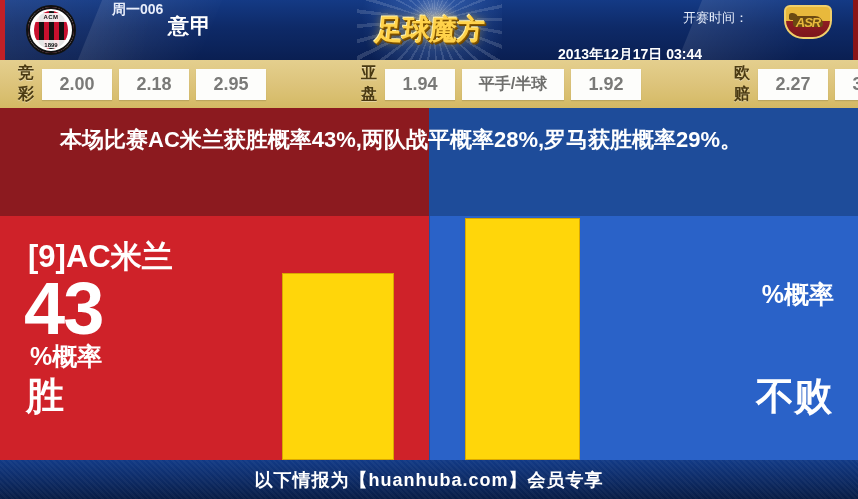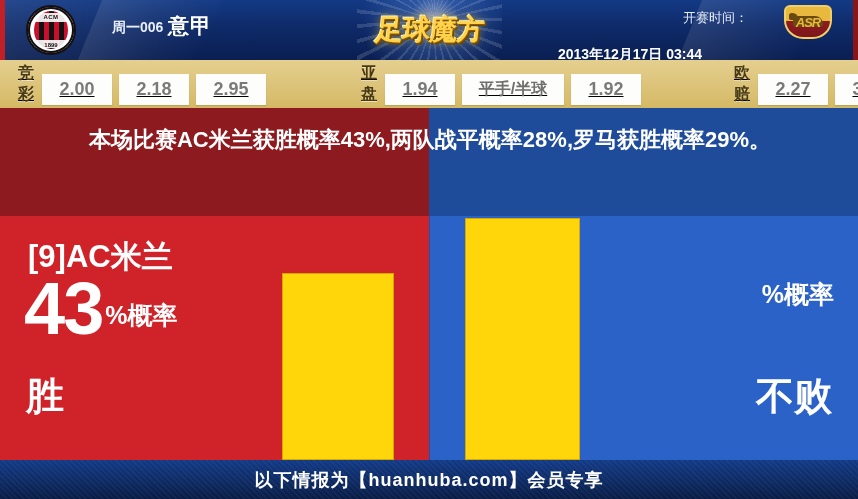--- a/index.html
+++ b/index.html
@@ -84,21 +84,21 @@
     content:"";position:absolute;left:-4px;top:-3px;width:9px;height:7px;
     background:#6b4a12;border-radius:3px 6px 2px 2px;
   }
   .crest-roma .asr{
     position:absolute;left:0;right:0;bottom:7px;text-align:center;
     color:#e8b93c;font-weight:bold;font-size:13px;font-style:italic;
     letter-spacing:-1px;
   }
 
   .match-no{
-    position:absolute;left:112px;top:19px;color:#e9eefb;
+    position:absolute;left:112px;top:1px;color:#e9eefb;
     font-size:14px;font-weight:bold;letter-spacing:0px;
   }
   .league{
     position:absolute;left:168px;top:12px;color:#ffffff;
     font-size:21px;font-weight:bold;letter-spacing:1px;
   }
 
   
   .logo-wrap{
     position:absolute;left:357px;top:0;width:145px;height:60px;
@@ -130,21 +130,21 @@
     position:absolute;right:110px;top:46px;color:#ffffff;font-size:14px;
     text-align:left;width:190px;font-weight:bold;
   }
 
   
   .odds{
     position:absolute;left:0;top:60px;width:858px;height:48px;
     background:linear-gradient(180deg,#e4cf8e 0%,#ddc47b 50%,#d4b964 100%);
     display:flex;align-items:center;
   }
-  .odds-group{display:flex;align-items:flex-end;text-decoration:underline;}
+  .odds-group{display:flex;align-items:center;}
   .odds-label{
     color:#4a3a12;font-size:16px;font-weight:bold;margin-right:8px;
     text-shadow:0 1px 0 rgba(255,255,255,.35);
   }
   .odds-cell{
     background:#fdfdfb;color:#7a7a78;font-size:18px;font-weight:bold;
     padding:5px 11px;margin-right:7px;min-width:48px;text-align:center;
     box-shadow:0 1px 1px rgba(0,0,0,.12);
   }
   .odds-cell.wide{min-width:80px;font-size:16px;color:#6f6f6d;}
@@ -154,41 +154,40 @@
 
   
   .summary{
     position:absolute;left:0;top:108px;width:858px;height:108px;
     background:linear-gradient(90deg,#8c1a1f 0%,#8c1a1f 50%,#1e4c9a 50%,#1e4c9a 100%);
   }
   .summary-text{
     position:absolute;left:60px;top:13px;width:740px;
     color:#ffffff;font-size:22px;font-weight:bold;line-height:37px;
     letter-spacing:0px;
-    text-align:center;
   }
 
   
   .panels{
     position:absolute;left:0;top:216px;width:858px;height:244px;
     background:linear-gradient(90deg,#cf2229 0%,#cf2229 50%,#2a62c8 50%,#2a62c8 100%);
   }
   .panel-left{position:absolute;left:0;top:0;width:429px;height:244px;}
   .panel-right{position:absolute;left:429px;top:0;width:429px;height:244px;}
 
   .team-name-l{
     position:absolute;left:28px;top:20px;color:#fff;
     font-size:31px;font-weight:bold;letter-spacing:0px;
   }
   .team-name-r{
     position:absolute;right:28px;top:20px;color:#fff;
     font-size:31px;font-weight:bold;text-align:right;
   }
   .pct-row-l{
-    position:absolute;left:24px;top:62px;display:flex;align-items:flex-end;
+    position:absolute;left:24px;top:62px;display:flex;align-items:flex-end;flex-direction:column;
   }
   .pct-row-r{
     position:absolute;right:24px;top:62px;display:flex;align-items:flex-end;
   }
   .pct-num{
     color:#fff;font-size:74px;font-weight:bold;line-height:.84;letter-spacing:-2px;
   }
   .pct-unit{
     color:#fff;font-size:25px;font-weight:bold;margin-left:3px;
     padding-bottom:8px;white-space:nowrap;

